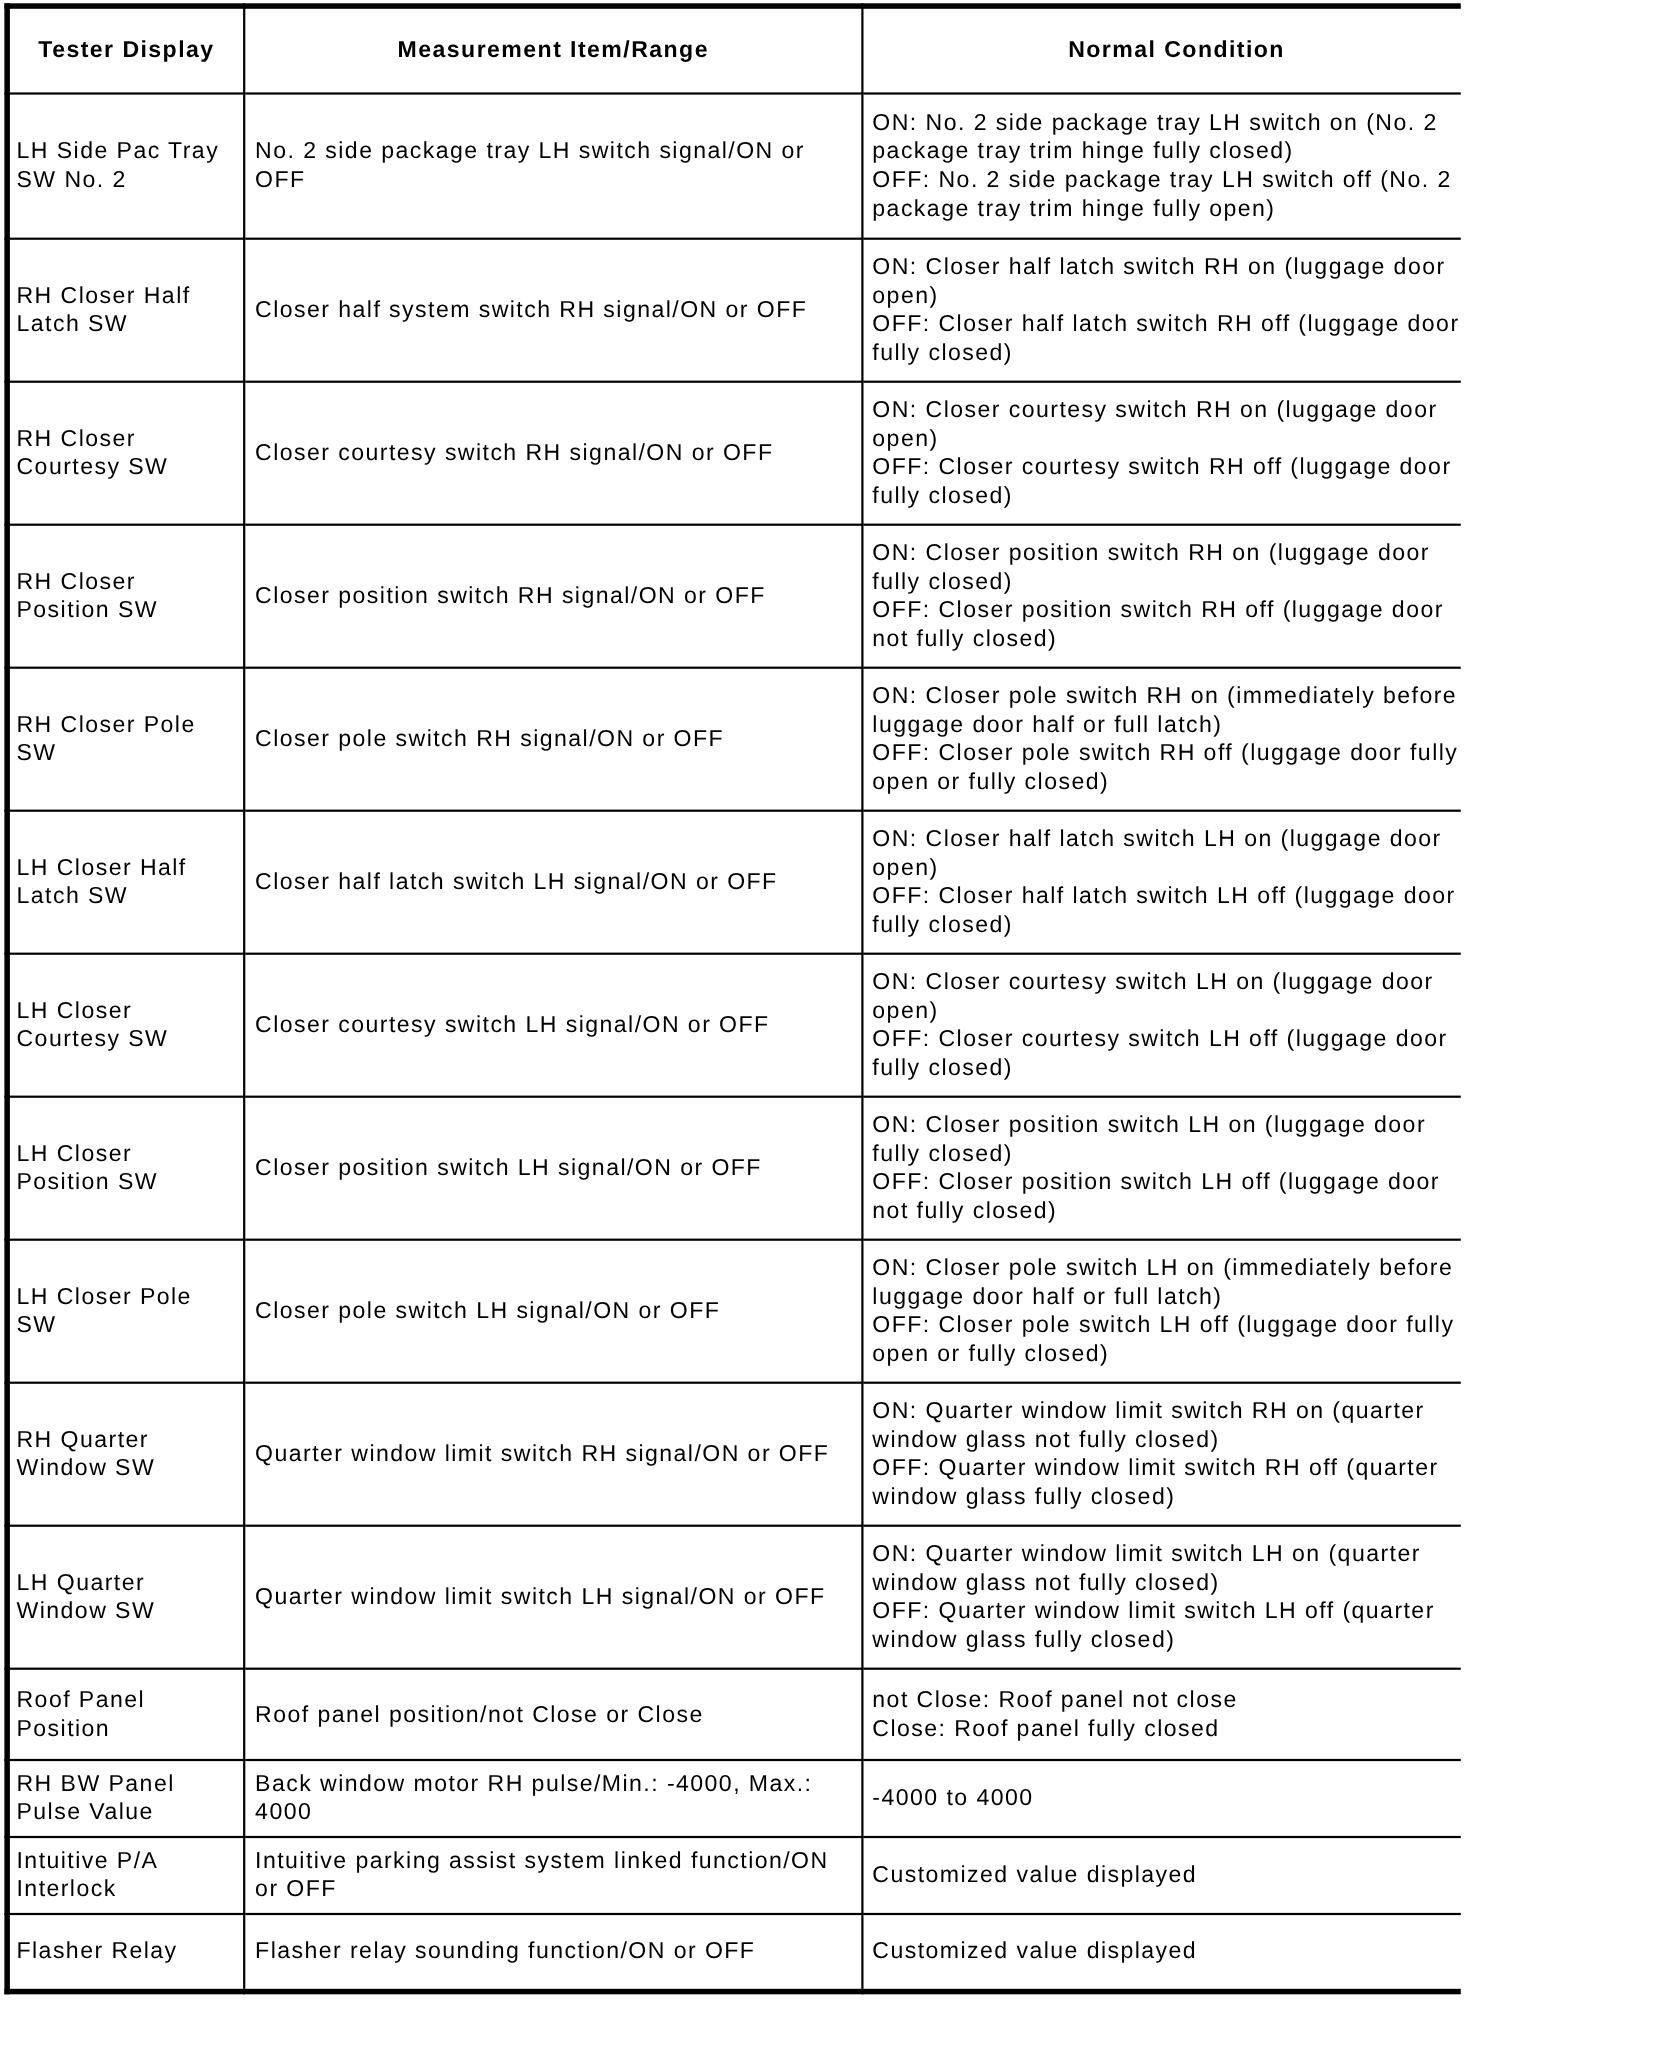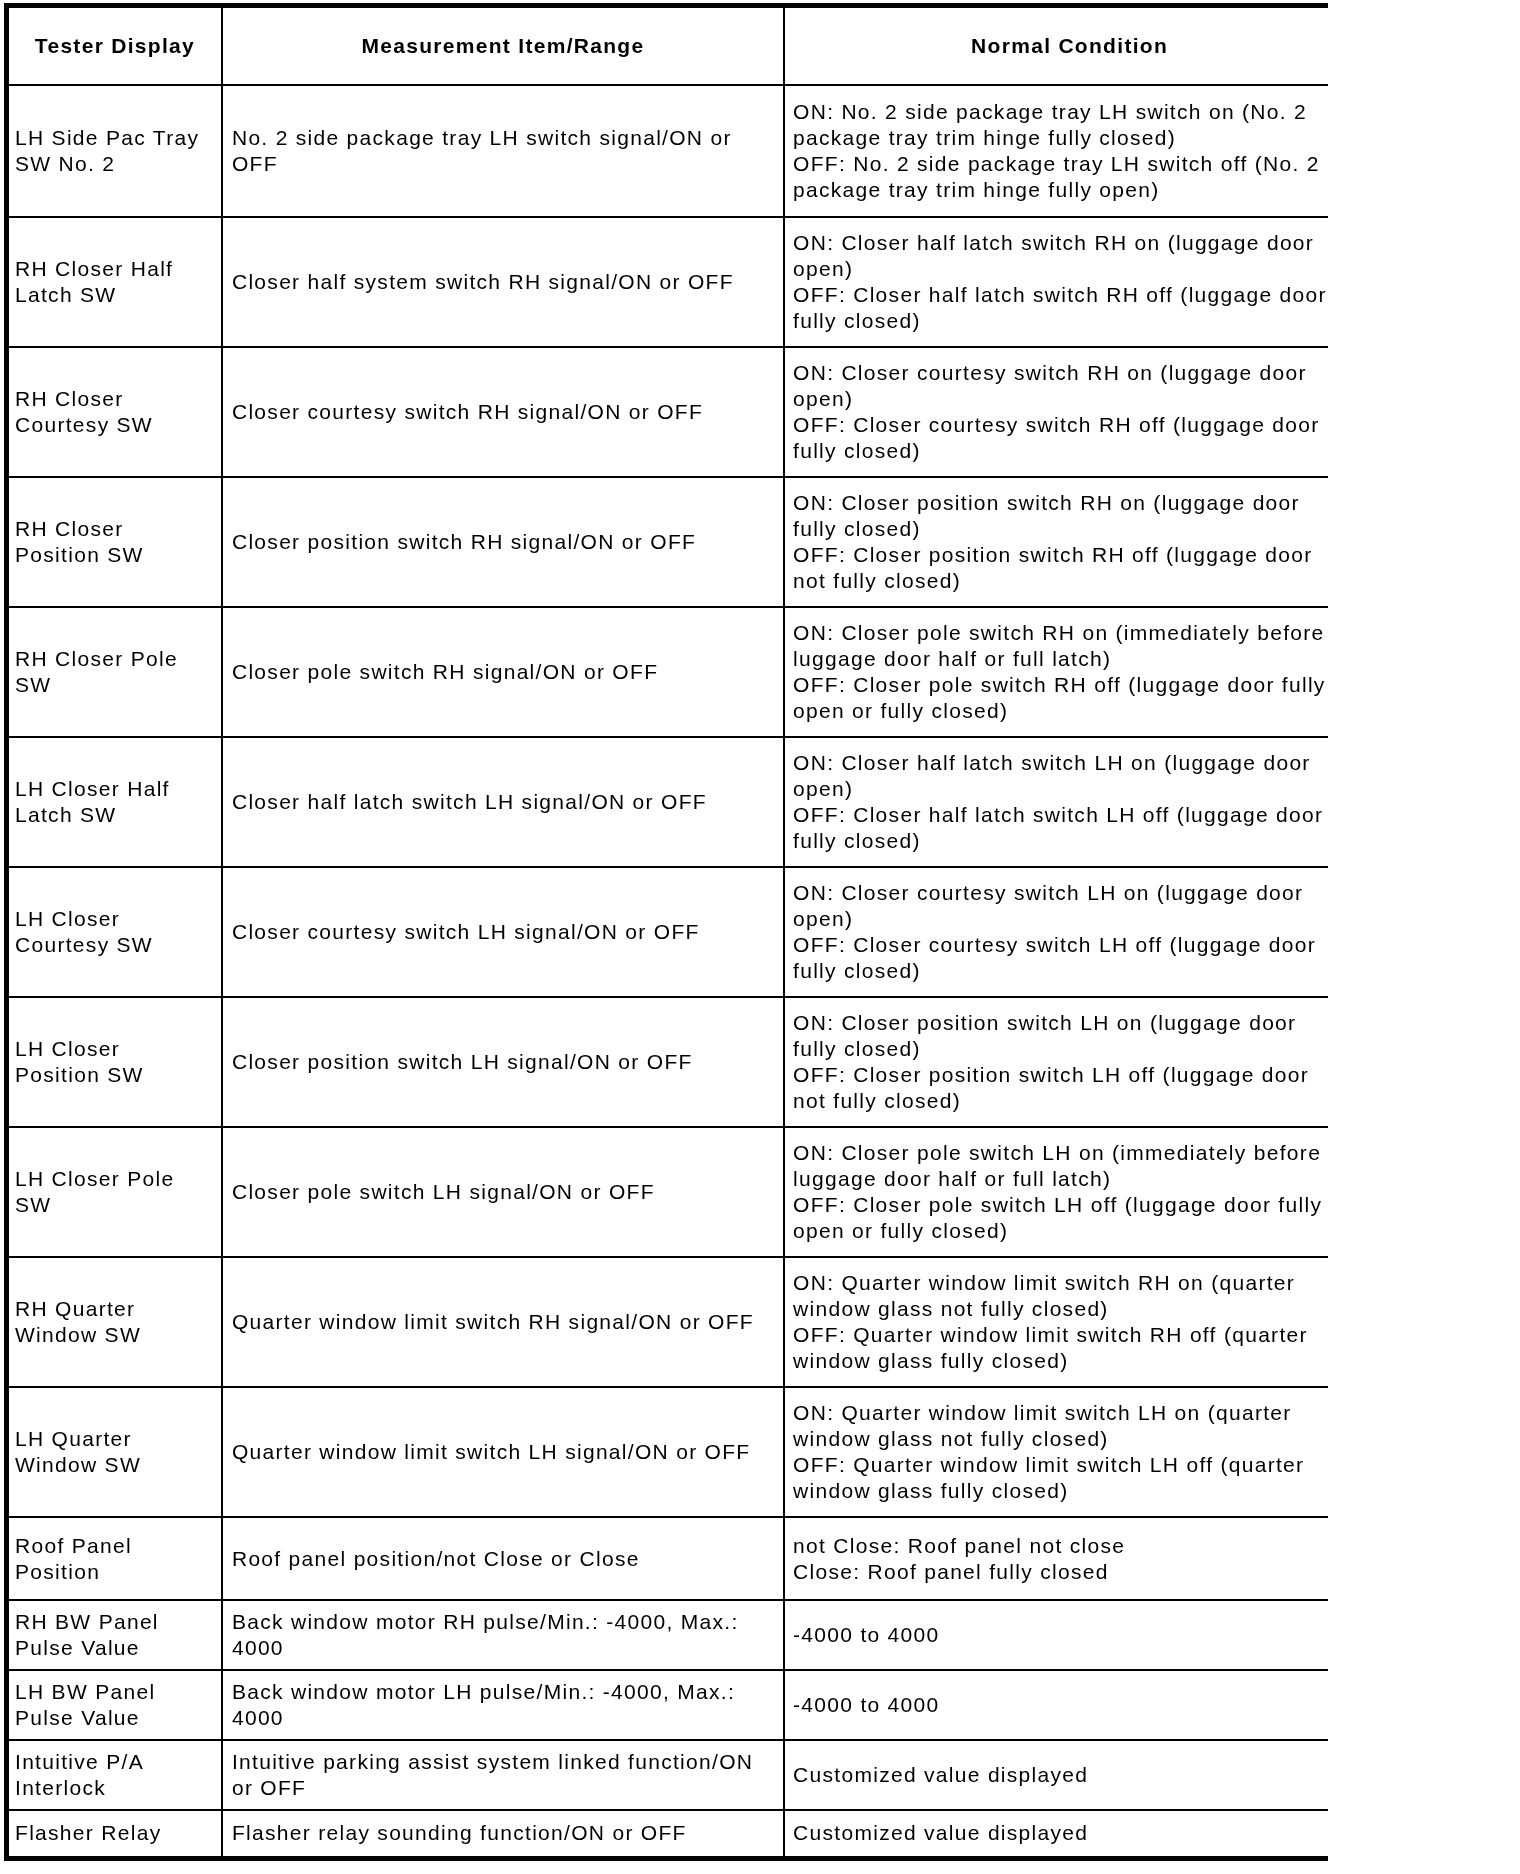--- a/index.html
+++ b/index.html
@@ -154,26 +154,20 @@
 Close: Roof panel fully closed</td>
           <td class="c4">-</td>
         </tr>
         <tr>
           <td class="c1">RH BW Panel Pulse Value</td>
           <td class="c2">Back window motor RH pulse/Min.: -4000, Max.: 4000</td>
           <td class="c3">-4000 to 4000</td>
           <td class="c4">-</td>
         </tr>
         <tr>
-          <td class="c1">LH BW Panel Pulse Value</td>
-          <td class="c2">Back window motor LH pulse/Min.: -4000, Max.: 4000</td>
-          <td class="c3">-4000 to 4000</td>
-          <td class="c4">-</td>
-        </tr>
-        <tr>
           <td class="c1">Intuitive P/A Interlock</td>
           <td class="c2">Intuitive parking assist system linked function/ON or OFF</td>
           <td class="c3">Customized value displayed</td>
           <td class="c4">-</td>
         </tr>
         <tr>
           <td class="c1">Flasher Relay</td>
           <td class="c2">Flasher relay sounding function/ON or OFF</td>
           <td class="c3">Customized value displayed</td>
           <td class="c4">-</td>

